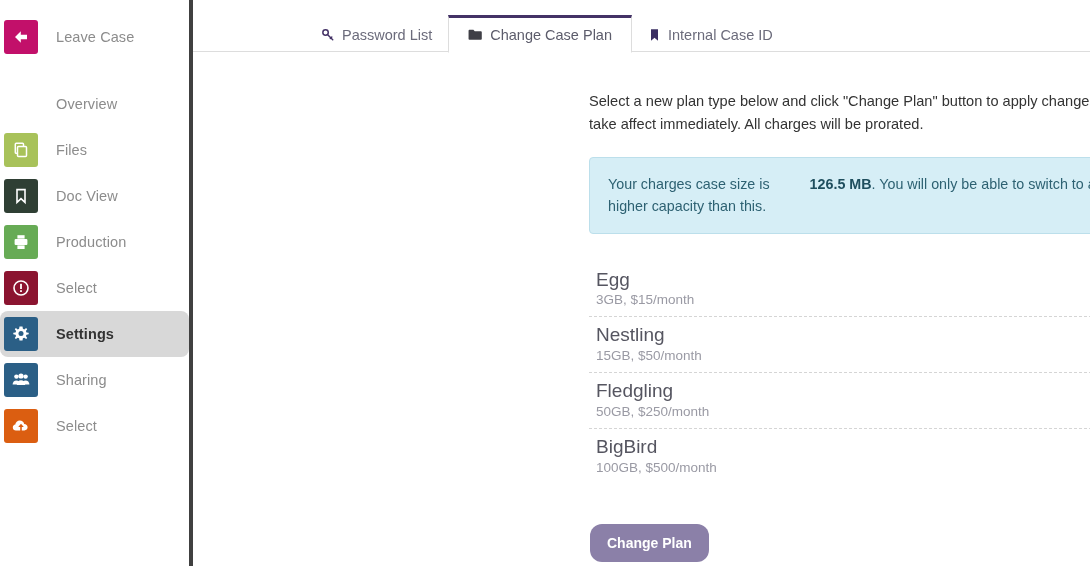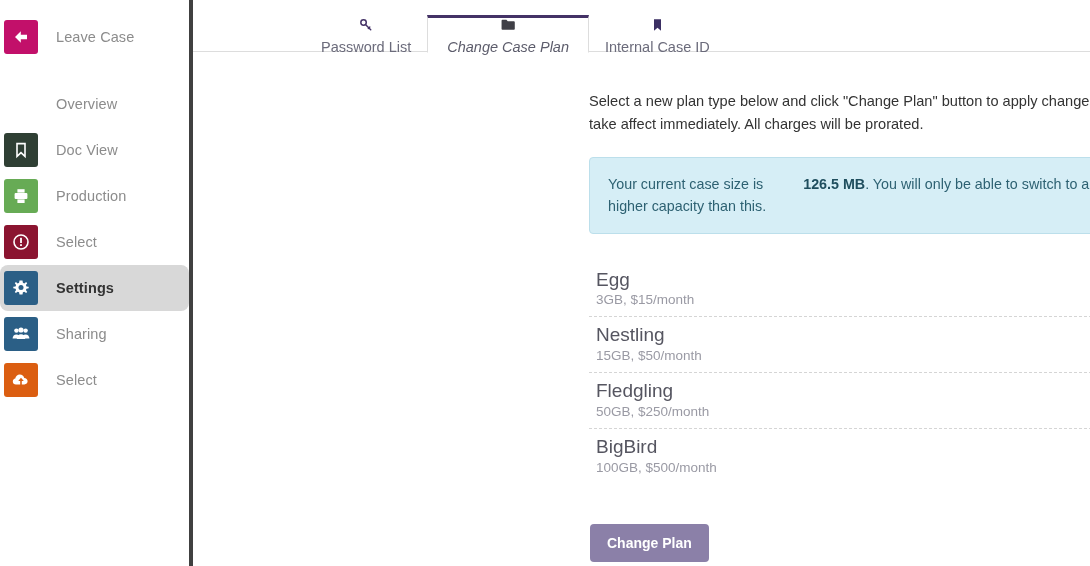--- a/index.html
+++ b/index.html
@@ -67,32 +67,30 @@
     position: relative;
     display: flex; align-items: center; gap: 7px;
     padding: 0 16px;
     height: 34px;
     font-size: 14.5px;
     color: #6b6b7b;
     cursor: pointer;
     background: transparent;
     z-index: 2;
     white-space: nowrap;
-    flex-direction: column;
   }
   .tab.active {
     background: #ffffff;
     border: 1px solid #dddddd;
     border-top: 3px solid #443266;
     border-bottom: 1px solid #ffffff;
     height: 38px;
     margin-bottom: -1px;
     color: #5c5c6b;
     padding: 0 19px;
-    font-style: italic;
   }
   .tab-icon { display: flex; align-items: center; }
   .tab-icon svg { display: block; }
 
   .content { padding: 38px 20px 0 396px; }
   .intro {
     font-size: 14.6px;
     color: #333333;
     line-height: 1.55;
     max-width: 660px;
@@ -129,21 +127,21 @@
     font-size: 13.5px;
     color: #9a9aa4;
     margin-top: 1px;
   }
 
   .btn-row { margin-top: 40px; padding-left: 1px; }
   .btn-change {
     background: #8b80a8;
     color: #ffffff;
     border: none;
-    border-radius: 4px;
+    border-radius: 12px;
     font-size: 14px;
     font-weight: bold;
     font-family: "Liberation Sans", sans-serif;
     padding: 11px 17px;
     cursor: pointer;
   }
 </style>
 </head>
 <body>
 
@@ -165,20 +163,29 @@
     <div class="nav-item">
       <span class="nav-icon" style="background:#f0b košt">
         <svg width="22" height="22" viewBox="0 0 22 22" fill="none" stroke="#ffffff" stroke-width="1.4">
           <path d="M2.5 11 C5 7 8 5.6 11 5.6 C14 5.6 17 7 19.5 11 C17 15 14 16.4 11 16.4 C8 16.4 5 15 2.5 11 Z"></path>
           <circle cx="11" cy="11" r="2.6" fill="#ffffff" stroke="none"></circle>
         </svg>
       </span>
       <span class="nav-label">Overview</span>
     </div>
 
+    <div class="nav-item">
+      <span class="nav-icon" style="background:#a8c25a">
+        <svg width="20" height="20" viewBox="0 0 20 20" fill="none" stroke="#ffffff" stroke-width="1.5">
+          <rect x="6.5" y="6.5" width="9" height="10" rx="1"></rect>
+          <path d="M12.5 6.2 L12.5 4.2 C12.5 3.7 12.1 3.3 11.6 3.3 L5.2 3.3 C4.7 3.3 4.3 3.7 4.3 4.2 L4.3 12.4 C4.3 12.9 4.7 13.3 5.2 13.3 L6.2 13.3"></path>
+        </svg>
+      </span>
+      <span class="nav-label">Files</span>
+    </div>
 
 
     <div class="nav-item">
       <span class="nav-icon" style="background:#2f3f34">
         <svg width="20" height="20" viewBox="0 0 20 20" fill="none" stroke="#ffffff" stroke-width="1.6">
           <path d="M6 3.6 L14 3.6 L14 16.4 L10 12.6 L6 16.4 Z"></path>
         </svg>
       </span>
       <span class="nav-label">Doc View</span>
     </div>
@@ -275,21 +282,21 @@
         <span>Internal Case ID</span>
       </div>
 
     </div>
 
     <div class="content">
 
       <p class="intro">Select a new plan type below and click "Change Plan" button to apply changes. Plan changes will take affect immediately. All charges will be prorated.</p>
 
       <div class="alert">
-        <span>Your current case size is </span><b>126.5 MB</b><span>. You will only be able to switch to a plan which offers higher capacity than this.</span>
+        <span>Your charges case size is </span><b>126.5 MB</b><span>. You will only be able to switch to a plan which offers higher capacity than this.</span>
       </div>
 
       <div class="plans">
 
         <div class="plan">
           <div class="plan-name">Egg</div>
           <div class="plan-meta">3GB, $15/month</div>
         </div>
 
         <div class="plan">

